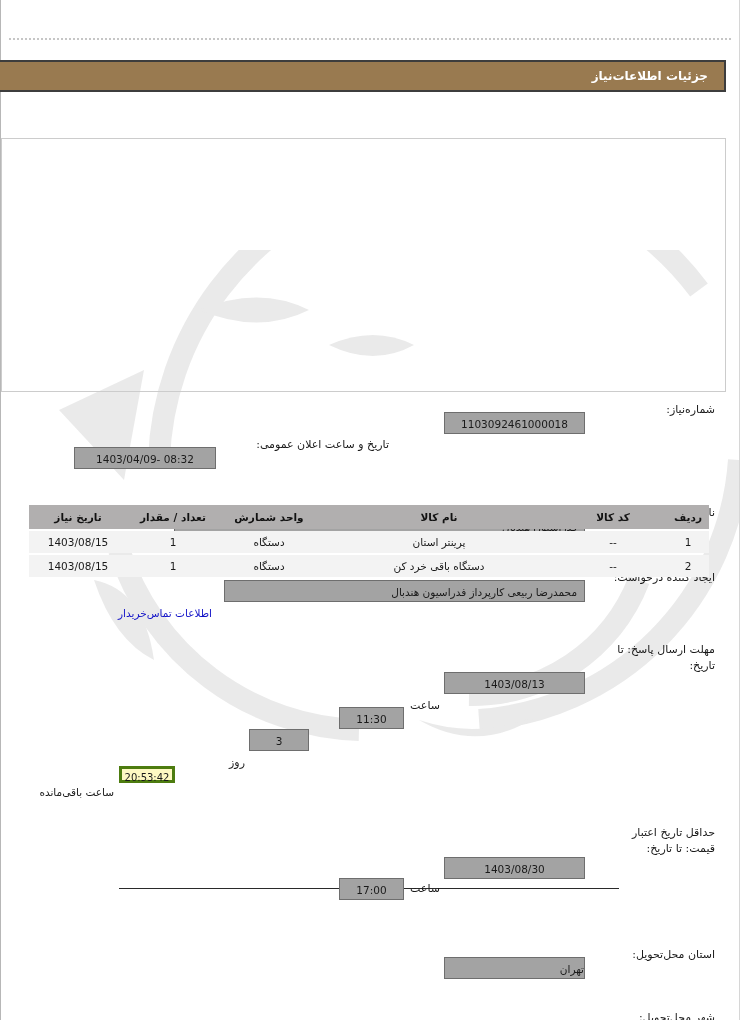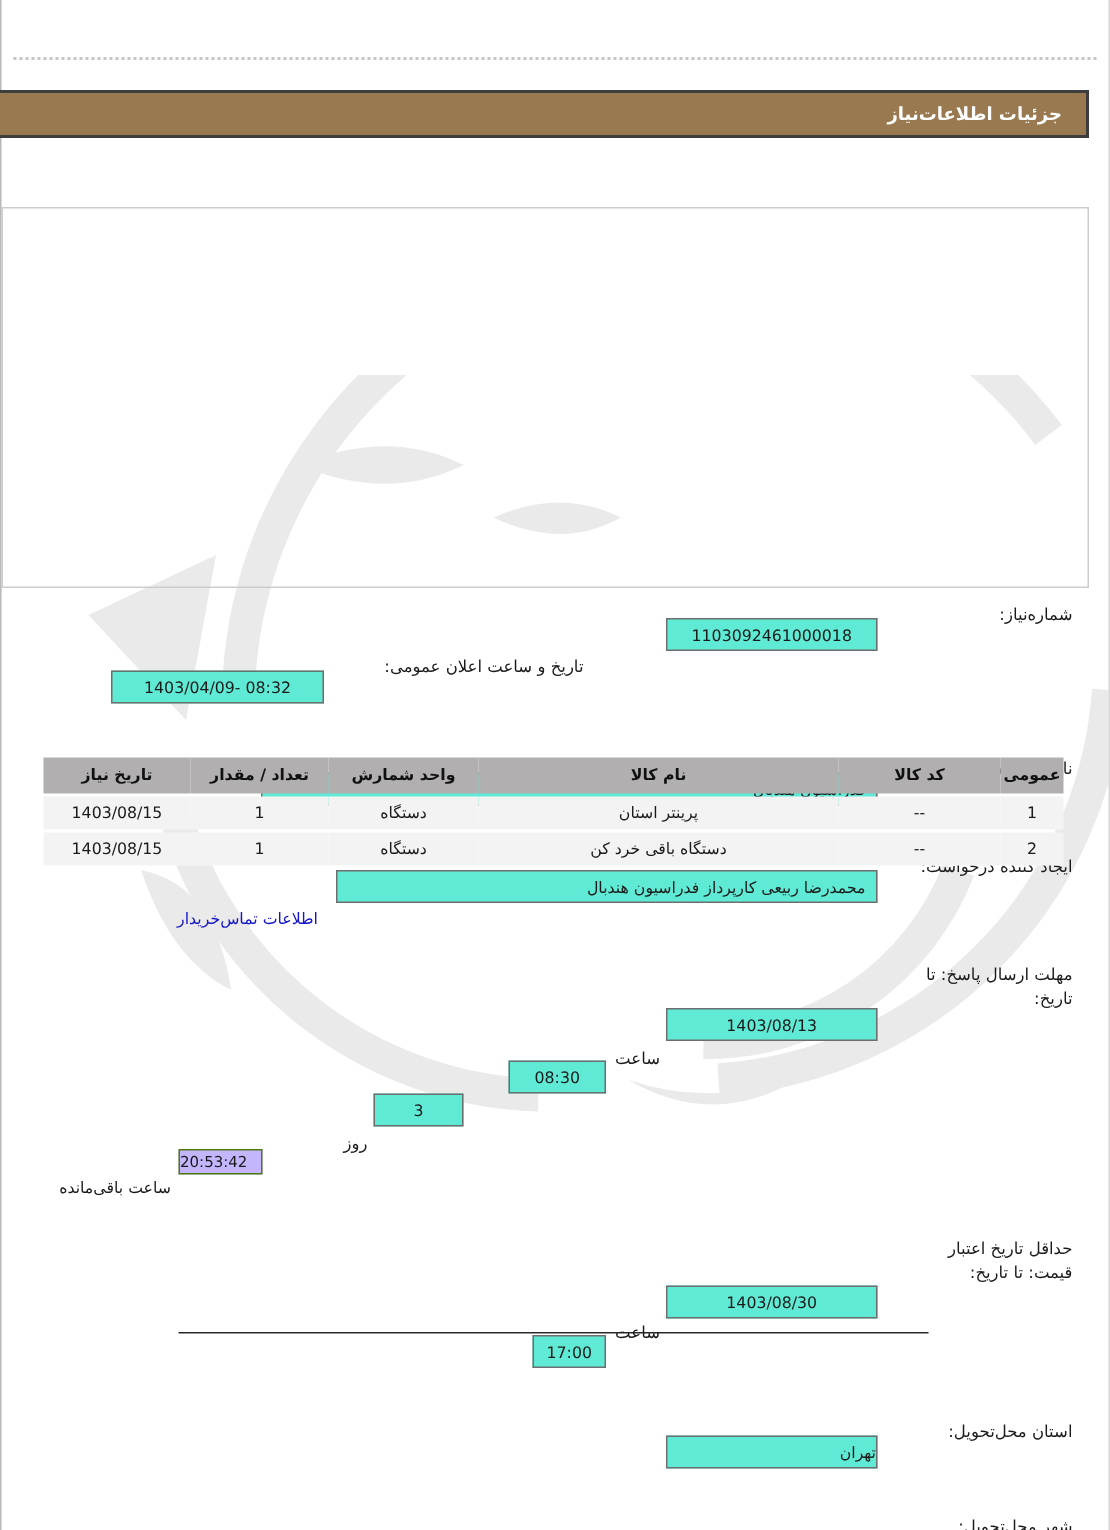--- a/index.html
+++ b/index.html
@@ -5,26 +5,26 @@
   html,body{margin:0;padding:0;background:#ffffff;}
   body{width:740px;height:1020px;overflow:hidden;font-family:"DejaVu Sans",sans-serif;color:#1a1a1a;}
   #page{position:relative;width:740px;height:1020px;background:#fff;border-left:1px solid #b7b7b7;border-right:1px solid #d6d6d6;box-sizing:border-box;direction:rtl;}
   .dotted-sep{position:absolute;top:38px;left:8px;right:8px;border-top:2px dotted #c6c6c6;}
   .brown-bar{position:absolute;background:#997a50;color:#ffffff;font-size:12px;font-weight:bold;display:flex;align-items:center;}
   #main-title-bar{top:60px;right:13px;left:5px;height:32px;border:2px solid #3d3d3d;padding-right:16px;box-sizing:border-box;}
   .panel{position:absolute;border:1px solid #cccccc;background:transparent;}
   #panel1{top:106px;right:13px;width:723px;height:252px;}
   .lbl{position:absolute;font-size:11px;white-space:nowrap;}
   .lbl-wrap{white-space:normal;line-height:1.45;}
-  .vbox{position:absolute;background:#5eead4;border:1px solid #6e6e6e;height:22px;line-height:22px;font-size:10.5px;box-sizing:border-box;overflow:hidden;}
+  .vbox{position:absolute;background:#a3a3a3;border:1px solid #6e6e6e;height:22px;line-height:22px;font-size:10.5px;box-sizing:border-box;overflow:hidden;}
   .vbox.center{text-align:center;}
   .vbox.rpad{text-align:right;padding-right:7px;}
   .ltr{direction:ltr;}
   .link{position:absolute;color:#1414c8;font-size:10.5px;cursor:pointer;white-space:nowrap;}
-  .countdown{position:absolute;background:#c4b5fd;border:1px solid #4d7c0f;height:17px;line-height:17px;font-size:10px;box-sizing:border-box;}
+  .countdown{position:absolute;background:#fef9c3;border:3px solid #4d7c0f;height:17px;line-height:17px;font-size:10px;text-align:center;box-sizing:border-box;}
   table.goods{position:absolute;top:503px;right:30px;width:680px;border-collapse:separate;border-spacing:0 2px;table-layout:fixed;font-size:10.5px;}
   table.goods th{background:#b1afaf;color:#111;font-weight:bold;height:22px;text-align:center;overflow:hidden;white-space:nowrap;}
   table.goods td{background:#f3f3f3;height:20px;text-align:center;overflow:hidden;white-space:nowrap;}
   .divider{position:absolute;top:888px;right:120px;width:500px;border-top:1px solid #2a2a2a;}
   #watermark{position:absolute;top:250px;right:0;left:0;height:520px;z-index:0;pointer-events:none;opacity:.55;}
   .z{position:relative;z-index:1;}
 </style>
 </head>
 <body>
 
@@ -62,49 +62,49 @@
   <div class="lbl z" style="top:150px;right:24px;">نام دستگاه خریدار:</div>
   <div class="vbox rpad z" style="top:146px;right:154px;width:411px;">فدراسیون هندبال</div>
 
   <div class="lbl z" style="top:180px;right:24px;">ایجاد کننده درخواست:</div>
   <div class="vbox rpad z" style="top:176px;right:154px;width:361px;">محمدرضا ربیعی کارپرداز فدراسیون هندبال</div>
   <div class="link z" style="top:181px;right:527px;">اطلاعات تماس‌خریدار</div>
 
   <div class="lbl lbl-wrap z" style="top:204px;right:24px;width:102px;">مهلت ارسال پاسخ: تا تاریخ:</div>
   <div class="vbox center ltr z" style="top:202px;right:154px;width:141px;">1403/08/13</div>
   <div class="lbl z" style="top:207px;right:299px;">ساعت</div>
-  <div class="vbox center ltr z" style="top:202px;right:335px;width:65px;">08:30</div>
+  <div class="vbox center ltr z" style="top:202px;right:335px;width:65px;">11:30</div>
   <div class="vbox center ltr z" style="top:202px;right:430px;width:60px;">3</div>
   <div class="lbl z" style="top:207px;right:494px;">روز</div>
   <div class="countdown ltr z" style="top:204px;right:564px;width:56px;">20:53:42</div>
   <div class="lbl z" style="top:207px;right:625px;font-size:10.5px;">ساعت باقی‌مانده</div>
 
   <div class="lbl lbl-wrap z" style="top:234px;right:24px;width:108px;">حداقل تاریخ اعتبار قیمت: تا تاریخ:</div>
   <div class="vbox center ltr z" style="top:234px;right:154px;width:141px;">1403/08/30</div>
   <div class="lbl z" style="top:237px;right:299px;">ساعت</div>
-  <div class="vbox center ltr z" style="top:232px;right:335px;width:49px;">17:00</div>
+  <div class="vbox center ltr z" style="top:220px;right:335px;width:65px;">17:00</div>
 
   <div class="lbl z" style="top:268px;right:24px;">استان محل‌تحویل:</div>
   <div class="vbox center z" style="top:264px;right:154px;width:141px;text-align:right;">تهران</div>
 
   <div class="lbl z" style="top:296px;right:24px;">شهر محل‌تحویل:</div>
   <div class="vbox center z" style="top:292px;right:154px;width:141px;">تهران</div>
 
   <table class="goods z">
     <colgroup>
       <col style="width:42px">
         <col style="width:108px">
         <col style="width:240px">
       <col style="width:100px">
         <col style="width:92px">
         <col style="width:98px">
     </colgroup>
     <thead>
       <tr>
-        <th>عمومی</th>
+        <th>ردیف</th>
         <th>کد کالا</th>
         <th>نام کالا</th>
         <th>واحد شمارش</th>
         <th>تعداد / مقدار</th>
         <th>تاریخ نیاز</th>
       </tr>
     </thead>
     <tbody>
       <tr>
         <td>1</td>

